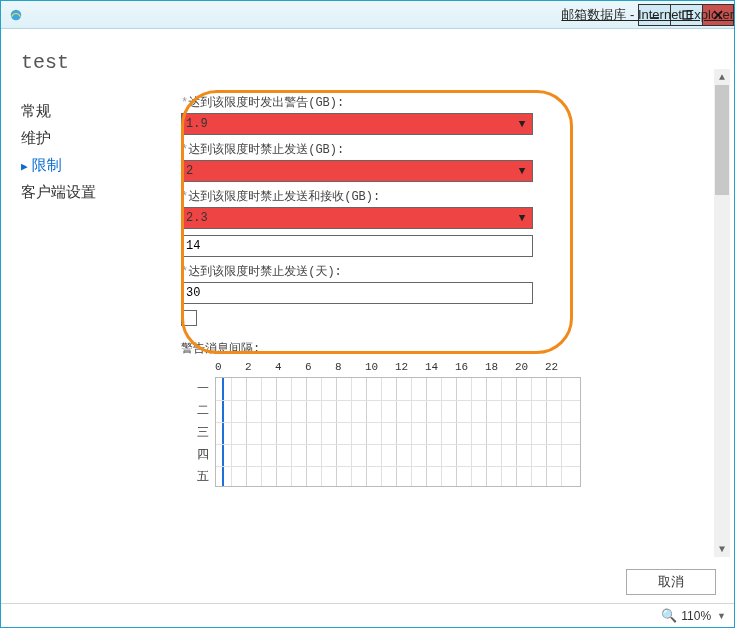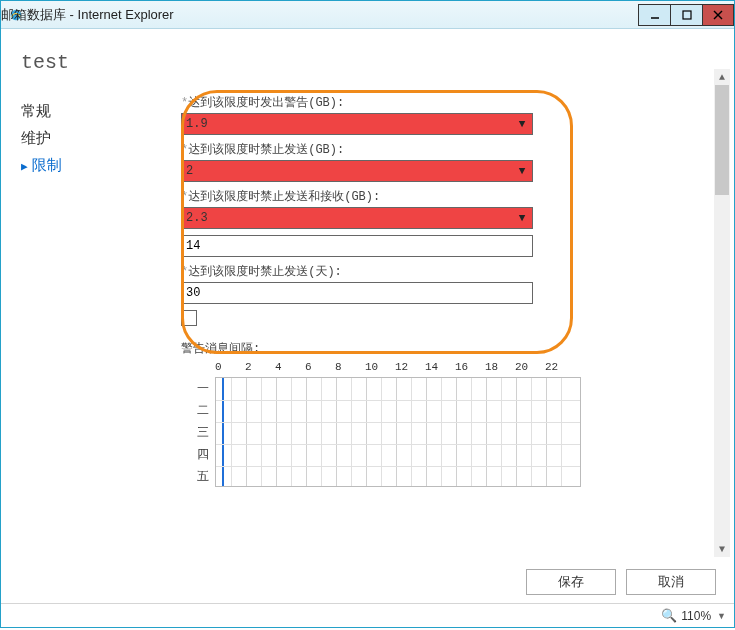--- a/index.html
+++ b/index.html
@@ -17,22 +17,22 @@
   }
   .titlebar {
     height:28px;
     background:linear-gradient(#ecf7fb,#dff1f8);
     border-bottom:1px solid #b5d7e5;
     display:flex; align-items:center;
     position:relative;
   }
   .ie-icon { width:14px; height:14px; margin:0 6px 0 8px; }
   .title-text {
-    position:absolute; left:0; right:0; text-align:left;
-    font-size:13px; color:#222; pointer-events:none;
+    position:absolute; left:0; right:0; text-align:right;
+    font-size:13px; color:#222; pointer-events:none;text-decoration:underline;
   }
   .win-buttons { margin-left:auto; display:flex; }
   .win-btn {
     width:32px; height:22px;
     border:1px solid #333;
     display:flex; align-items:center; justify-content:center;
     font-size:11px; font-weight:bold;
     background:#cfeaf5; cursor:default;
   }
   .win-btn.min { border-right:none; }
@@ -182,20 +182,21 @@
   <div class="client">
     <div class="db-name">test</div>
 
     <div class="layout">
       <div class="sidebar">
         <div class="nav-item">常规</div>
         <div class="nav-item">维护</div>
         <div class="nav-item active">
           <span class="nav-caret">▶</span><span>限制</span>
         </div>
+        <div class="nav-item">客户端设置</div>
       </div>
 
       <div class="main">
         <div class="highlight-box"></div>
 
         <div class="field">
           <div class="label"><span class="star">*</span><span>达到该限度时发出警告(GB):</span></div>
           <div class="select-wrap">
             <span class="value">1.9</span>
             <span class="chev">▼</span>
@@ -298,21 +299,20 @@
 
     <div class="vscroll">
       <div class="arrow">▲</div>
       <div class="track">
           <div class="thumb"></div>
         </div>
       <div class="arrow down">▼</div>
     </div>
 
     <div class="buttons">
-      <div class="btn">保存</div>
       <div class="btn">取消</div>
     </div>
   </div>
 
   <div class="statusbar">
     <span class="zoom-icon">🔍</span>
     <span>110%</span>
     <span class="zoom-chev">▼</span>
   </div>
 </div>

